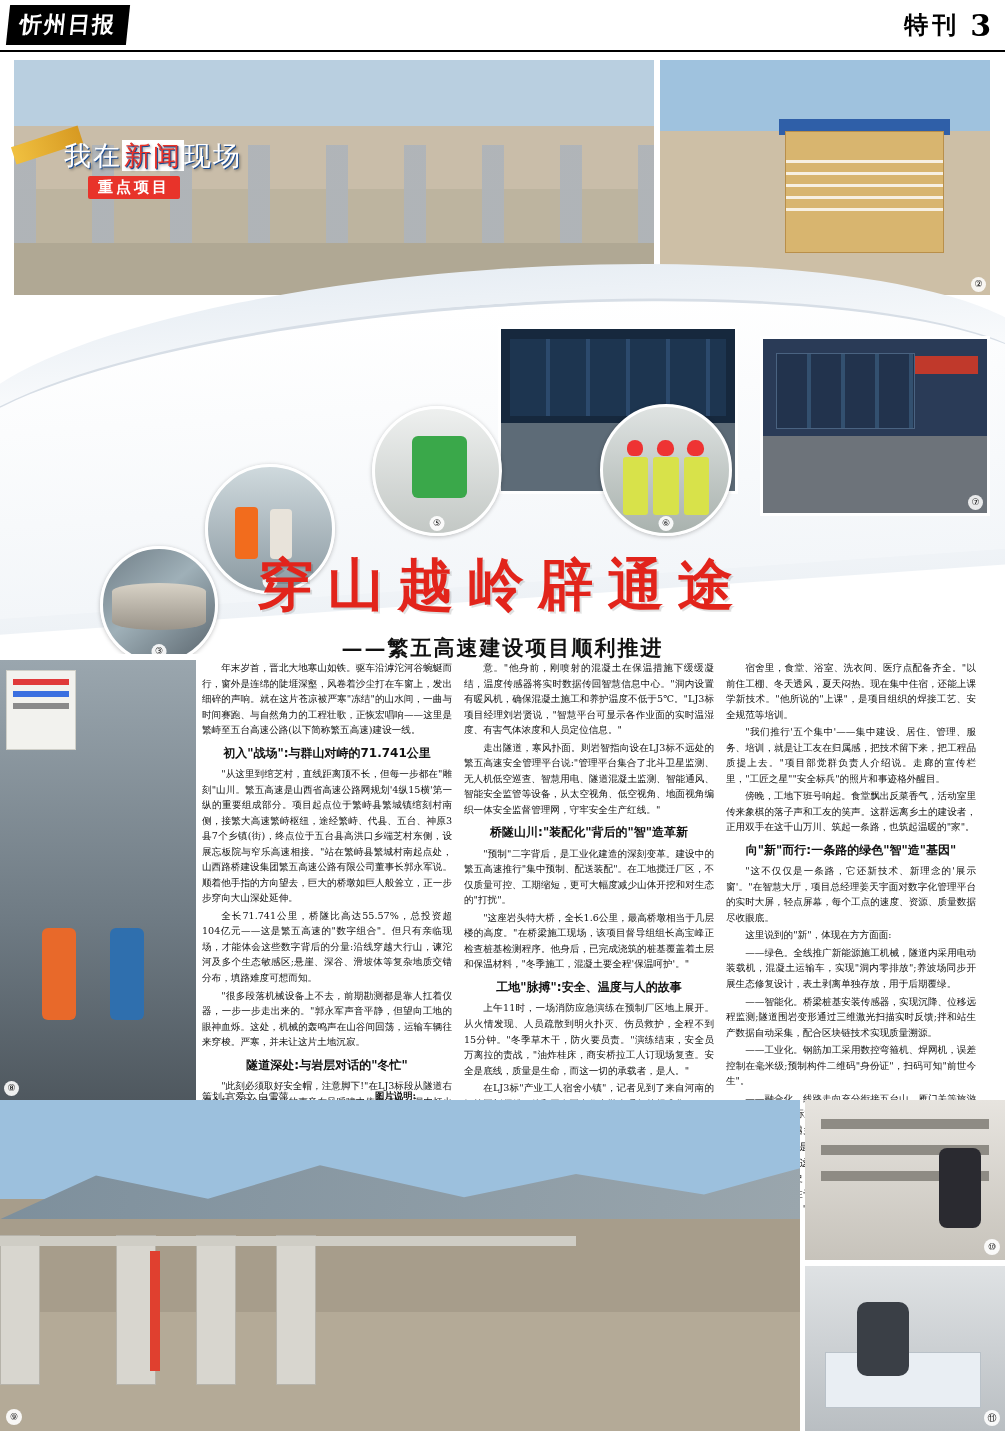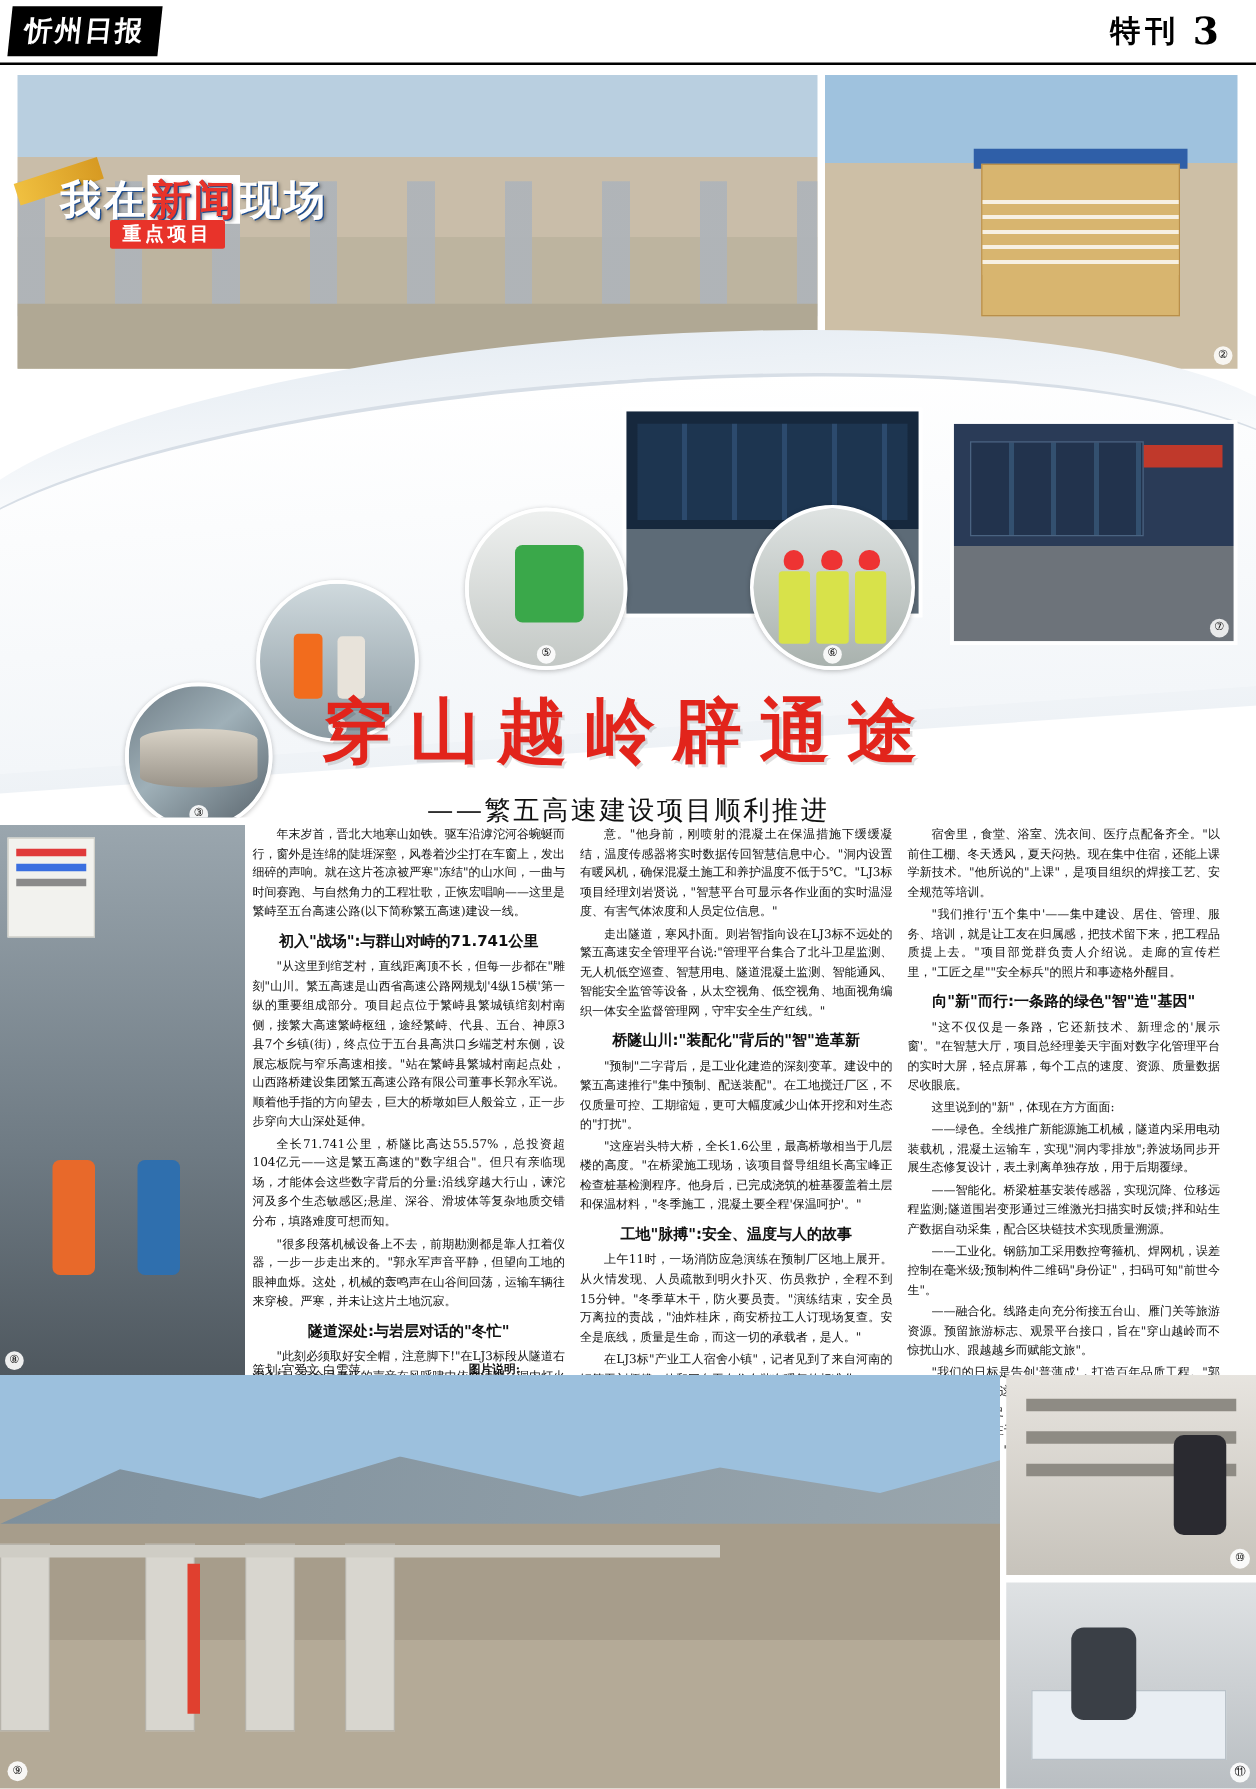--- a/index.html
+++ b/index.html
@@ -24,21 +24,21 @@
     font-family:"DejaVu Serif","Liberation Serif",serif;
     font-weight:bold; font-size:22px; letter-spacing:2px;
     transform:skewX(-6deg);
   }
   .mast-date {
     margin-left:14px; line-height:1.55; font-size:13px; color:#000;
     font-family:"DejaVu Sans","Liberation Sans",sans-serif;
   }
   .mast-date .line2 { font-size:12px; }
   .mast-right {
-    margin-left:auto; margin-right:30px;
+    margin-left:auto; margin-right:14px;
     display:flex; align-items:center; gap:10px;text-align:right;
   }
   .mast-special {
     font-family:"DejaVu Serif","Liberation Serif",serif;
     font-weight:bold; font-size:24px; letter-spacing:4px;
   }
   .mast-page {
     font-family:"DejaVu Serif","Liberation Serif",serif;
     font-weight:bold; font-size:30px;
   }
@@ -123,21 +123,21 @@
     position:absolute; left:0; top:548px; width:1005px; text-align:center;
   }
   .headline .main {
     font-family:"DejaVu Serif","Liberation Serif",serif;
     font-weight:bold; font-size:56px; letter-spacing:14px;
     color:#e2241b; text-shadow:2px 2px 0 rgba(0,0,0,.12);
   }
   .headline .sub {
     margin-top:10px;
     font-family:"DejaVu Serif","Liberation Serif",serif;
-    font-weight:normal; font-size:21px; letter-spacing:2px; color:#111;
+    font-weight:bold; font-size:21px; letter-spacing:2px; color:#111;
   }
 
   
   .body-wrap {
     position:absolute; left:202px; top:660px; width:790px; height:430px;
     display:flex; gap:12px;
   }
   .col { width:250px; font-size:9.6px; line-height:1.62; color:#111;
          text-align:justify; font-family:"DejaVu Serif","Liberation Serif",serif; }
   .col p { margin:0 0 2px 0; text-indent:2em; }
@@ -199,23 +199,23 @@
   .b3 { position:absolute; right:0; top:166px; width:200px; height:165px;
         background:linear-gradient(#dfe2e4,#b9bec2); }
   .b3 .bed { position:absolute; left:10%; bottom:14%; width:78%; height:34%; background:#e9eef3; border:1px solid #b9c1c8;}
   .b3 .person { position:absolute; left:26%; top:22%; width:52px; height:74px; background:#3a3f46; border-radius:10px;}
 
   
   .badge {
     position:absolute; left:40px; top:76px; width:250px; height:74px; z-index:5;
   }
   .badge .b-main {
-    position:absolute; left:8px; top:8px;
-    font-family:"DejaVu Serif","Liberation Serif",serif;
-    font-weight:bold; font-size:33px; color:#ffffff;
+    position:absolute; left:24px; top:8px;
+    font-family:"DejaVu Serif","Liberation Serif",serif;
+    font-weight:normal; font-size:27px; color:#ffffff;
     text-shadow:1px 1px 0 #1b4b8f, 2px 2px 3px rgba(0,0,0,.4);
     letter-spacing:2px;
   }
   .badge .b-main .hl { color:#e8332a; background:#fff; padding:0 2px; }
   .badge .b-sub {
     position:absolute; left:48px; top:46px;
     background:#e8332a; color:#fff; font-size:15px; font-weight:bold;
     padding:2px 10px; letter-spacing:3px; border-radius:2px;
     font-family:"DejaVu Serif","Liberation Serif",serif;
   }
@@ -330,20 +330,21 @@
     <p>"预制"二字背后，是工业化建造的深刻变革。建设中的繁五高速推行"集中预制、配送装配"。在工地搅迁厂区，不仅质量可控、工期缩短，更可大幅度减少山体开挖和对生态的"打扰"。</p>
     <p>"这座岩头特大桥，全长1.6公里，最高桥墩相当于几层楼的高度。"在桥梁施工现场，该项目督导组组长高宝峰正检查桩基检测程序。他身后，已完成浇筑的桩基覆盖着土层和保温材料，"冬季施工，混凝土要全程'保温呵护'。"</p>
     <h3>工地"脉搏":安全、温度与人的故事</h3>
     <p>上午11时，一场消防应急演练在预制厂区地上展开。从火情发现、人员疏散到明火扑灭、伤员救护，全程不到15分钟。"冬季草木干，防火要员责。"演练结束，安全员万离拉的责战，"油炸桂床，商安桥拉工人订现场复查。安全是底线，质量是生命，而这一切的承载者，是人。"</p>
     <p>在LJ3标"产业工人宿舍小镇"，记者见到了来自河南的钢筋工刘师傅。他和三名工友住在装有暖气的标准化</p>
   </div>
 
   <div class="col">
     <p>宿舍里，食堂、浴室、洗衣间、医疗点配备齐全。"以前住工棚、冬天透风，夏天闷热。现在集中住宿，还能上课学新技术。"他所说的"上课"，是项目组织的焊接工艺、安全规范等培训。</p>
     <p>"我们推行'五个集中'——集中建设、居住、管理、服务、培训，就是让工友在归属感，把技术留下来，把工程品质提上去。"项目部觉群负责人介绍说。走廊的宣传栏里，"工匠之星""安全标兵"的照片和事迹格外醒目。</p>
+    <p>傍晚，工地下班号响起。食堂飘出反菜香气，活动室里传来象棋的落子声和工友的笑声。这群远离乡土的建设者，正用双手在这千山万川、筑起一条路，也筑起温暖的"家"。</p>
     <h3>向"新"而行:一条路的绿色"智"造"基因"</h3>
     <p>"这不仅仅是一条路，它还新技术、新理念的'展示窗'。"在智慧大厅，项目总经理姜天宇面对数字化管理平台的实时大屏，轻点屏幕，每个工点的速度、资源、质量数据尽收眼底。</p>
     <p>这里说到的"新"，体现在方方面面:</p>
     <p>——绿色。全线推广新能源施工机械，隧道内采用电动装载机，混凝土运输车，实现"洞内零排放";养波场同步开展生态修复设计，表土剥离单独存放，用于后期覆绿。</p>
     <p>——智能化。桥梁桩基安装传感器，实现沉降、位移远程监测;隧道围岩变形通过三维激光扫描实时反馈;拌和站生产数据自动采集，配合区块链技术实现质量溯源。</p>
     <p>——工业化。钢筋加工采用数控弯箍机、焊网机，误差控制在毫米级;预制构件二维码"身份证"，扫码可知"前世今生"。</p>
     <p>——融合化。线路走向充分衔接五台山、雁门关等旅游资源。预留旅游标志、观景平台接口，旨在"穿山越岭而不惊扰山水、跟越越乡而赋能文旅"。</p>
     <p>"我们的日标是告创'普薄成'，打造百年品质工程。"郭永军语气坚定，"这条路建成后，将给来五台县西部多个乡镇不通高速的历史，繁峙到五台行车时间将大幅缩短。但它更重要的意义，在于为山区高速公路建设探索一套可复制、可持续的新模式。"</p>
   </div>
 </div>

